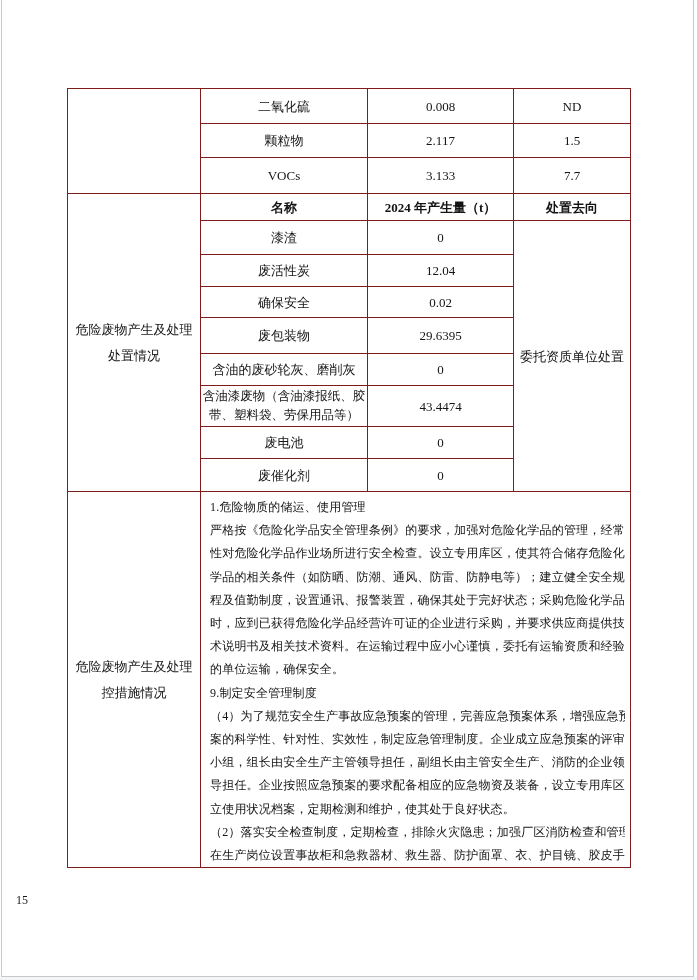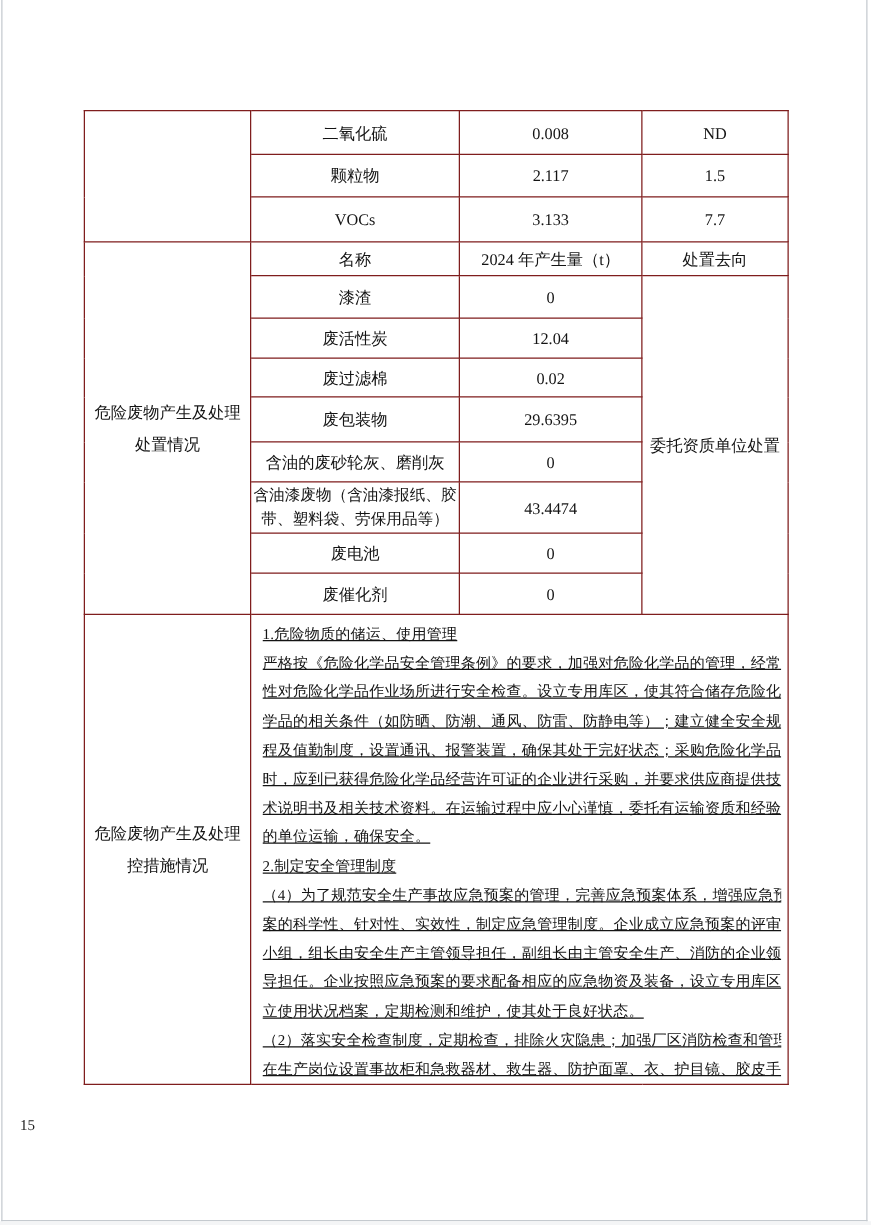--- a/index.html
+++ b/index.html
@@ -23,30 +23,29 @@
     width: 563px;
     border-collapse: collapse; table-layout: fixed;
   }
   td {
     border: 1px solid #7f1d1d;
     text-align: center; vertical-align: middle;
     font-size: 13px; line-height: 17px;
     padding: 0;
     white-space: nowrap; overflow: hidden;
   }
-  td.bold-cell { font-weight: normal; }
+  td.bold-cell { font-weight: bold; }
   td.label-cell div { line-height: 26px; }
   td.wrap2 { font-size: 12.5px; }
   td.wrap2 div { line-height: 19px; }
 
   td.text-cell {
     text-align: left; vertical-align: top;
     padding: 4px 5px 0 9px;
     white-space: normal;
-    text-decoration: underline;
   }
   .tline {
     font-size: 12px; line-height: 23.2px;
     letter-spacing: 0.2px;
     white-space: nowrap; overflow: hidden;
     text-align: justify; text-align-last: justify;
   }
   .tline.last { text-align: left; text-align-last: left; }
 
   .page-number {
@@ -101,21 +100,21 @@
       <tr style="height:34px">
         <td>漆渣</td>
         <td>0</td>
         <td rowspan="8">委托资质单位处置</td>
       </tr>
       <tr style="height:32px">
         <td>废活性炭</td>
         <td>12.04</td>
       </tr>
       <tr style="height:31px">
-        <td>废过滤棉</td>
+        <td>确保安全</td>
         <td>0.02</td>
       </tr>
       <tr style="height:36px">
         <td>废包装物</td>
         <td>29.6395</td>
       </tr>
       <tr style="height:32px">
         <td>含油的废砂轮灰、磨削灰</td>
         <td>0</td>
       </tr>
@@ -142,21 +141,21 @@
         </td>
         <td colspan="3" class="text-cell">
           <div class="tline last">1.危险物质的储运、使用管理</div>
           <div class="tline">严格按《危险化学品安全管理条例》的要求，加强对危险化学品的管理，经常</div>
           <div class="tline">性对危险化学品作业场所进行安全检查。设立专用库区，使其符合储存危险化</div>
           <div class="tline">学品的相关条件（如防晒、防潮、通风、防雷、防静电等）；建立健全安全规</div>
           <div class="tline">程及值勤制度，设置通讯、报警装置，确保其处于完好状态；采购危险化学品</div>
           <div class="tline">时，应到已获得危险化学品经营许可证的企业进行采购，并要求供应商提供技</div>
           <div class="tline">术说明书及相关技术资料。在运输过程中应小心谨慎，委托有运输资质和经验</div>
           <div class="tline last">的单位运输，确保安全。</div>
-          <div class="tline last">2.制定安全管理制度</div>
+          <div class="tline last">9.制定安全管理制度</div>
           <div class="tline">（4）为了规范安全生产事故应急预案的管理，完善应急预案体系，增强应急预</div>
           <div class="tline">案的科学性、针对性、实效性，制定应急管理制度。企业成立应急预案的评审</div>
           <div class="tline">小组，组长由安全生产主管领导担任，副组长由主管安全生产、消防的企业领</div>
           <div class="tline">导担任。企业按照应急预案的要求配备相应的应急物资及装备，设立专用库区</div>
           <div class="tline last">立使用状况档案，定期检测和维护，使其处于良好状态。</div>
           <div class="tline">（2）落实安全检查制度，定期检查，排除火灾隐患；加强厂区消防检查和管理，</div>
           <div class="tline">在生产岗位设置事故柜和急救器材、救生器、防护面罩、衣、护目镜、胶皮手</div>
         </td>
       </tr>
     </tbody>

